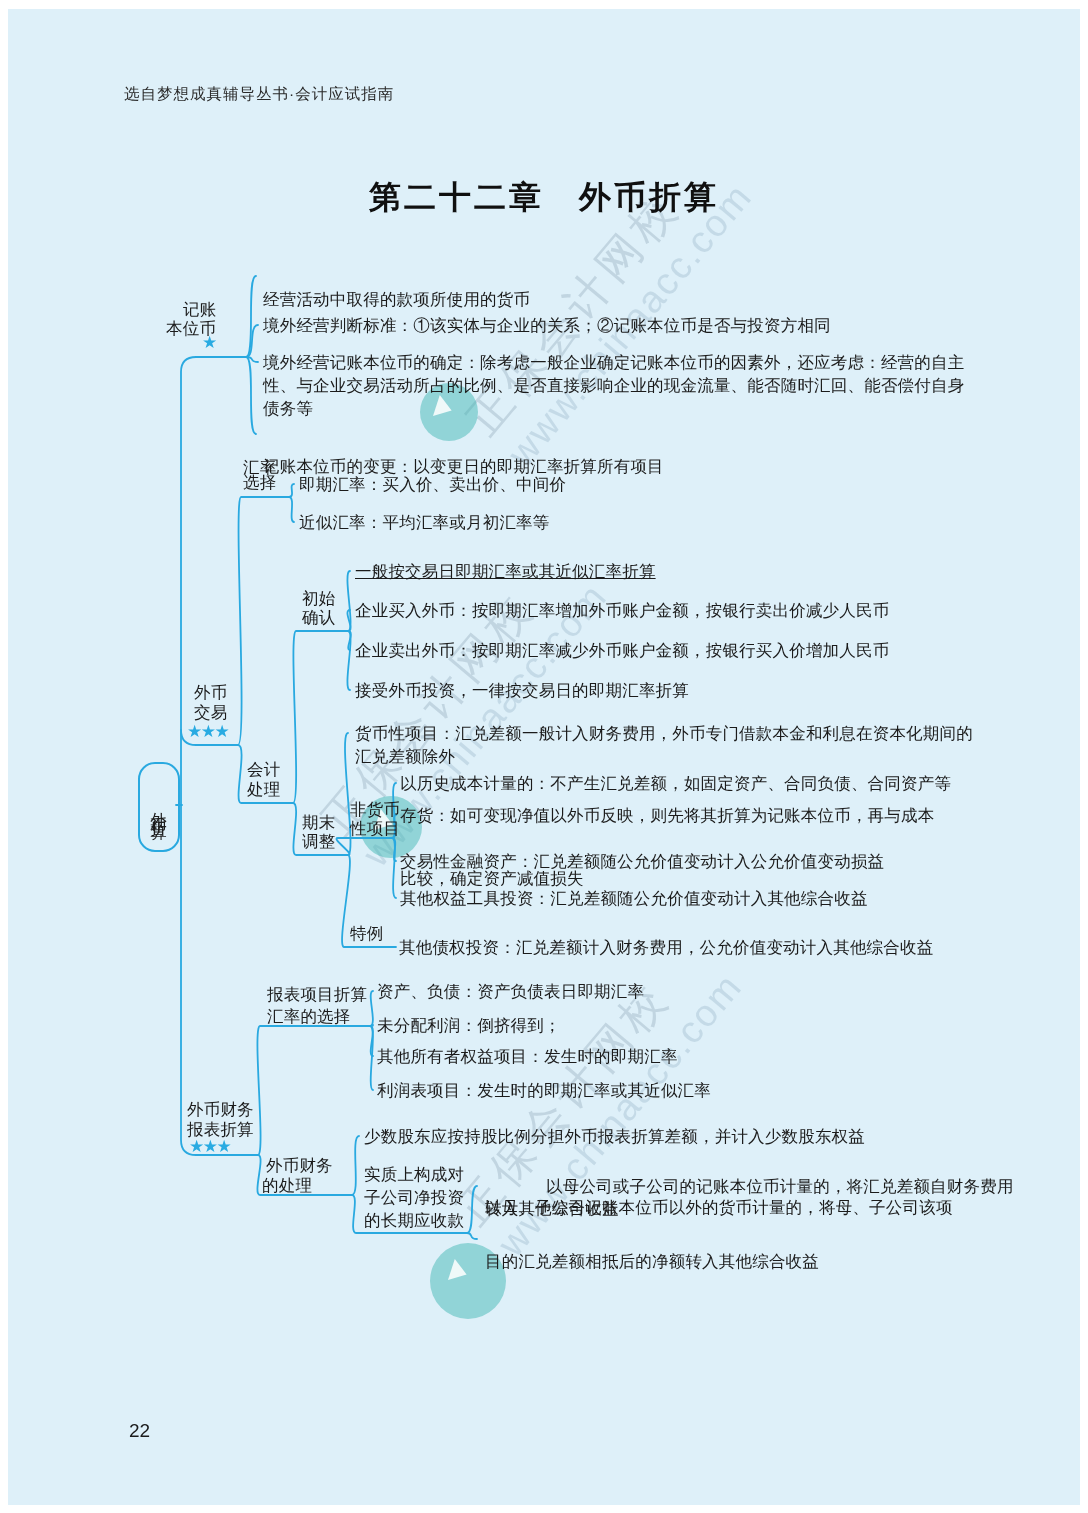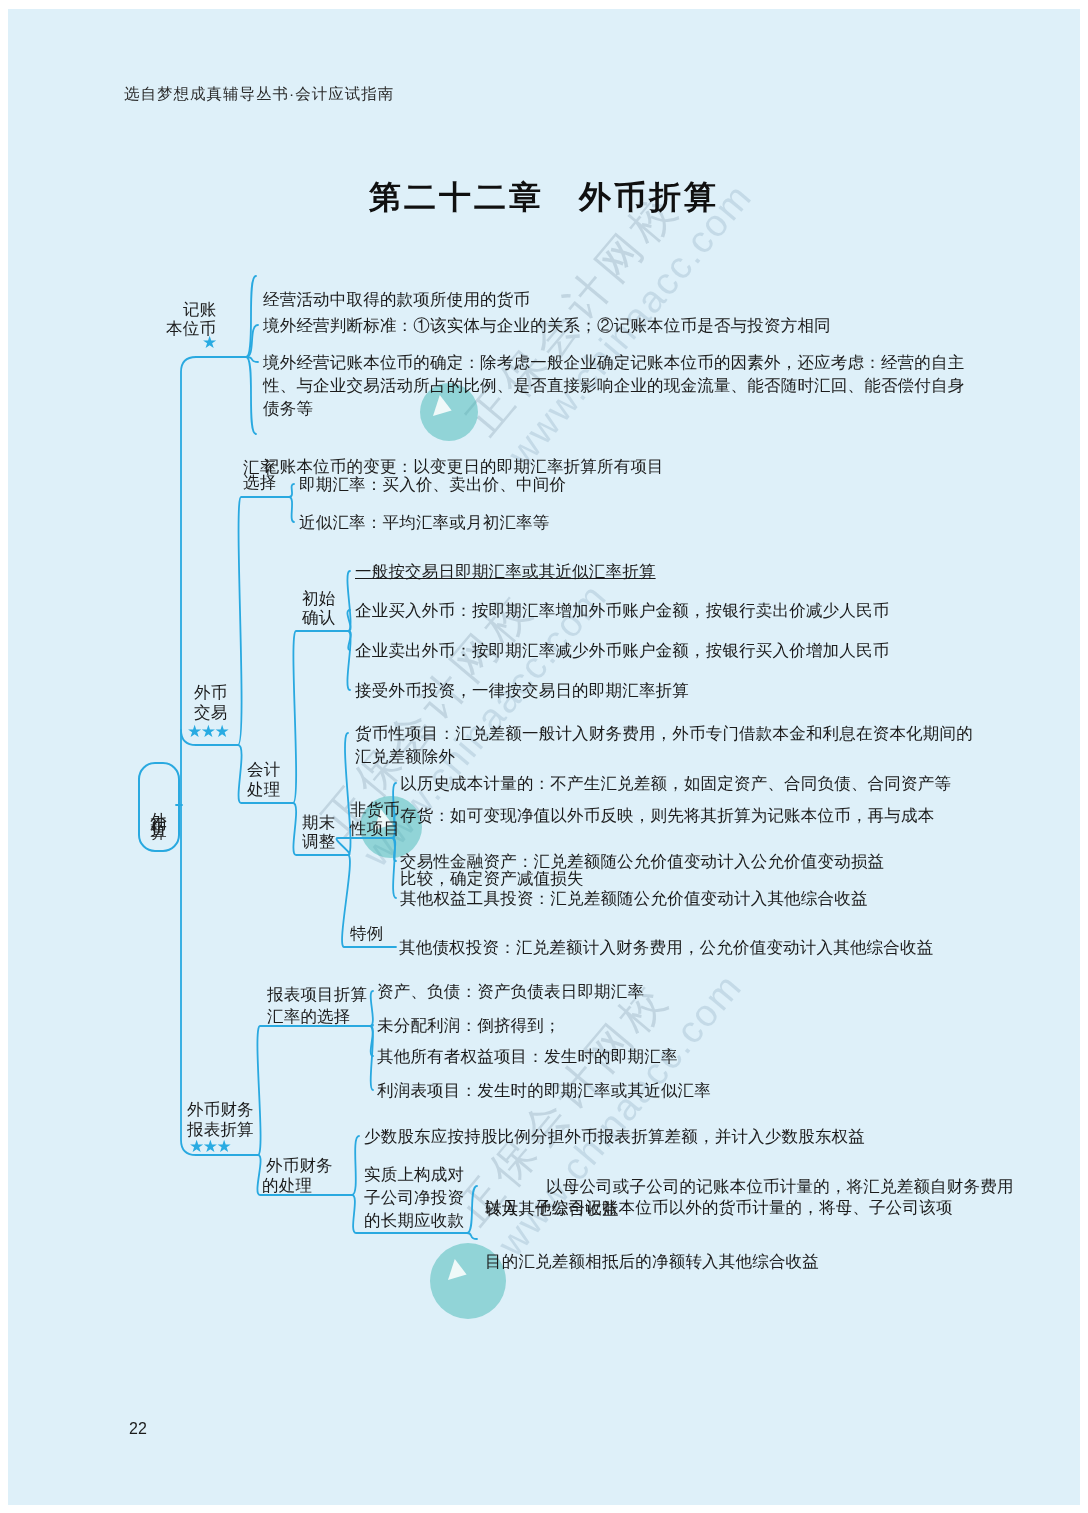--- a/index.html
+++ b/index.html
@@ -5,21 +5,21 @@
   html,body{margin:0;padding:0;background:#ffffff;}
   #canvas{position:relative;width:1088px;height:1513px;background:#ffffff;overflow:hidden;
           font-family:"Liberation Sans",sans-serif;}
   #page{position:absolute;left:8px;top:9px;right:8px;bottom:8px;background:#def0f9;}
   
   .t{position:absolute;white-space:nowrap;font:16.5px/19px "Liberation Sans",sans-serif;
      color:#1b1b1b;letter-spacing:.2px;z-index:5;}
   .hdr{position:absolute;left:124px;top:84px;font-size:15.5px;color:#2a2a2a;letter-spacing:1px;z-index:5;}
   .ttl{position:absolute;left:0;top:176px;width:1088px;text-align:center;font-size:32px;
        font-weight:700;color:#101010;letter-spacing:3px;z-index:5;}
-  .pgnum{position:absolute;left:129px;top:1420px;font-size:16px;color:#1b1b1b;z-index:5;}
+  .pgnum{position:absolute;left:129px;top:1420px;font-size:19px;color:#1b1b1b;z-index:5;}
   .st{position:absolute;color:#29abe2;font-size:17px;line-height:17px;letter-spacing:-1.5px;z-index:5;}
   #rootbox{position:absolute;left:138px;top:762px;width:38px;height:86px;border:2px solid #29a9e0;
            border-radius:17px;z-index:5;display:flex;align-items:center;justify-content:center;}
   #rootbox .vt{writing-mode:vertical-rl;text-orientation:upright;font-size:16.5px;color:#1b1b1b;
                letter-spacing:4px;line-height:34px;}
   svg.wires{position:absolute;left:0;top:0;z-index:3;pointer-events:none;}
   
   .wm{position:absolute;z-index:1;transform:rotate(-50deg);pointer-events:none;}
   .wm .wname{font-size:44px;color:rgba(138,160,178,.34);letter-spacing:6px;white-space:nowrap;}
   .wm .wurl{font-size:38px;color:rgba(148,176,196,.34);letter-spacing:2px;white-space:nowrap;}

